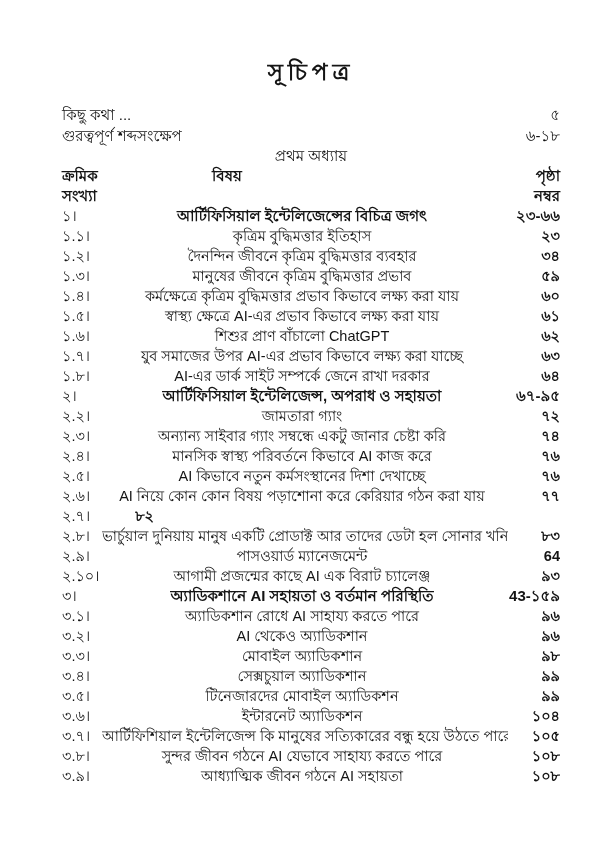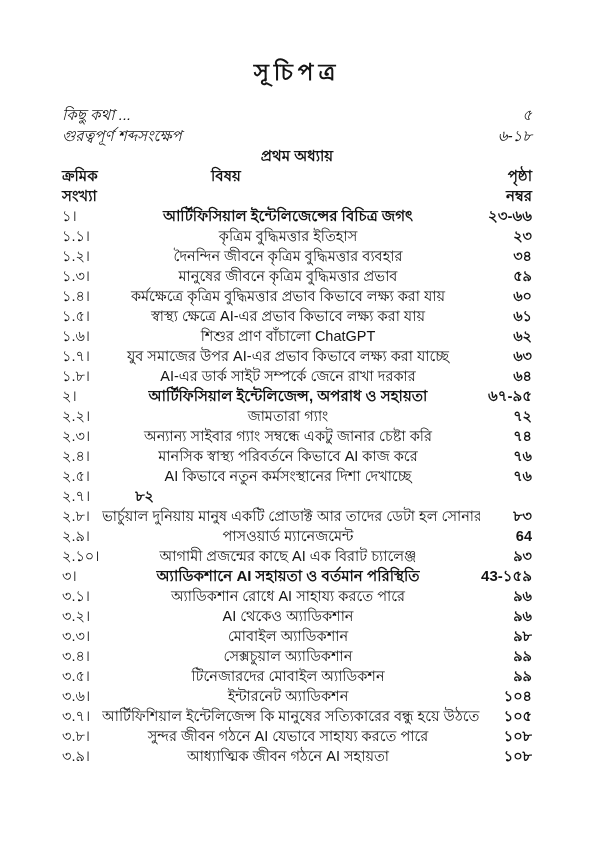--- a/index.html
+++ b/index.html
@@ -12,58 +12,56 @@
     height: 850px;
     overflow: hidden;
     font-family: "Liberation Sans", sans-serif;
     color: #141414;
     position: relative;
   }
   .page {
     box-sizing: border-box;
     width: 600px;
     height: 746px;
-    padding: 54px 68px 0 62px;
+    padding: 54px 40px 0 62px;
     background: #ffffff;
   }
   .toc-title {
     text-align: center;
     font-size: 23px;
     font-weight: 700;
     letter-spacing: 5px;
     line-height: 36px;
     margin: 0;
   }
   .front-matter {
     margin-top: 14px;
-    font-style: italic;
   }
   .fm-row {
     display: flex;
     align-items: baseline;
     line-height: 21px;
     font-size: 15px;
   }
   .fm-label { flex: 1 1 auto; }
   .fm-page  { text-align: right; white-space: nowrap; }
   .chapter-heading {
     text-align: center;
-    font-weight: 700;
+    font-weight: 400;
     font-size: 15px;
     line-height: 20px;
     margin: 0;
   }
   .col-header { font-size: 15px; font-weight: 700; }
   .col-line {
     display: flex;
     line-height: 20px;
-    gap: 19px;
   }
   .col-serial { width: 130px; }
-  .col-subject { flex: 1 1 auto; }
+  .col-subject { flex: 1 1 auto; margin-left: 20px; }
   .col-page { text-align: left; white-space: nowrap; }
   .toc-list { margin: 0; }
   .toc-row {
     display: flex;
     align-items: baseline;
     line-height: 20px;
     font-size: 14.5px;
     white-space: nowrap;
   }
   .toc-serial {
@@ -201,20 +199,25 @@
     <span class="toc-item-title">মানসিক স্বাস্থ্য পরিবর্তনে কিভাবে AI কাজ করে</span>
     <span class="toc-page">৭৬</span>
   </div>
 
   <div class="toc-row">
     <span class="toc-serial">২.৫।</span>
     <span class="toc-item-title">AI কিভাবে নতুন কর্মসংস্থানের দিশা দেখাচ্ছে</span>
     <span class="toc-page">৭৬</span>
   </div>
 
+  <div class="toc-row">
+    <span class="toc-serial">২.৬।</span>
+    <span class="toc-item-title">AI নিয়ে কোন কোন বিষয় পড়াশোনা করে কেরিয়ার গঠন করা যায়</span>
+    <span class="toc-page">৭৭</span>
+  </div>
 
   <div class="toc-row">
     <span class="toc-serial">২.৭।</span>
     <span class="toc-page">৮২</span>
   </div>
 
   <div class="toc-row">
     <span class="toc-serial">২.৮।</span>
     <span class="toc-item-title">ভার্চুয়াল দুনিয়ায় মানুষ একটি প্রোডাক্ট আর তাদের ডেটা হল সোনার খনি</span>
     <span class="toc-page">৮৩</span>

